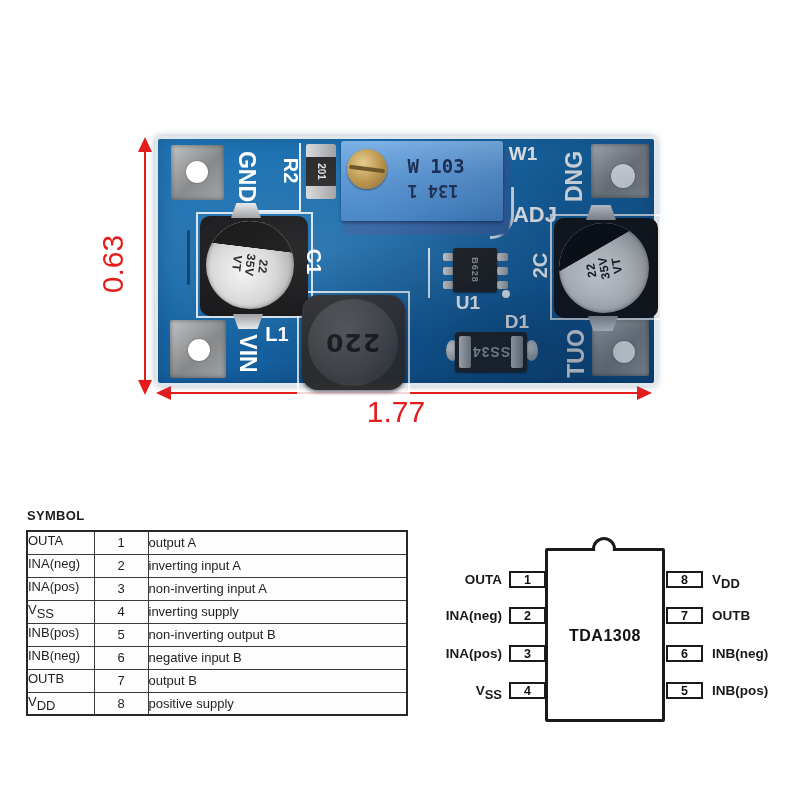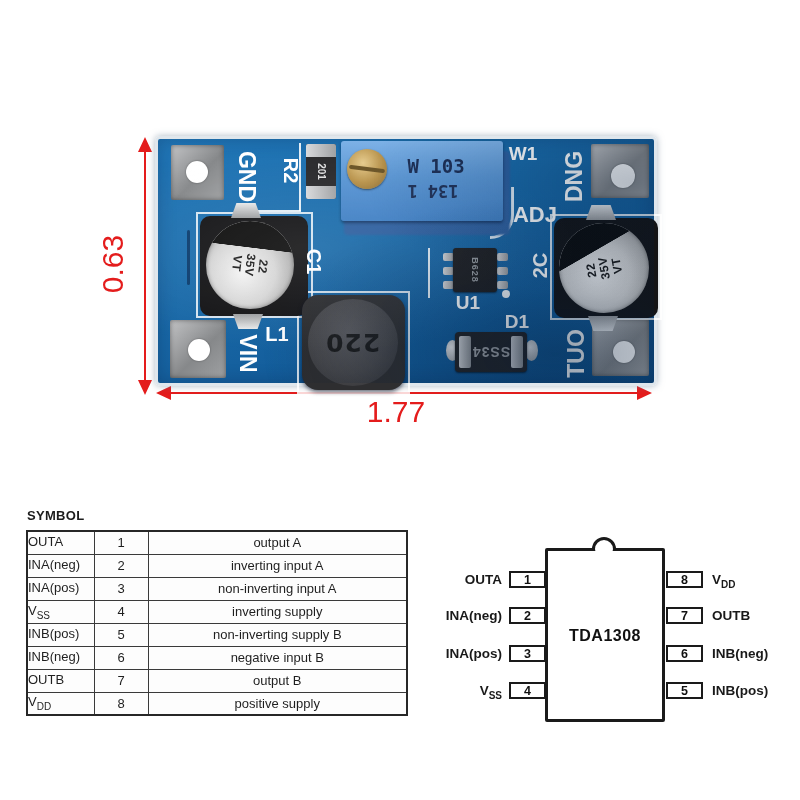--- a/index.html
+++ b/index.html
@@ -84,22 +84,22 @@
                  color:#1c1c1c;letter-spacing:.3px;}
   table.pintable{position:absolute;left:26px;top:530px;width:380px;border-collapse:collapse;
                  table-layout:fixed;font-size:13px;color:#1f1f1f;background:#fdfdfd;}
   table.pintable td,table.pintable th{border:1px solid #3a3a3a;box-sizing:border-box;
                  height:23px;padding:0;white-space:nowrap;overflow:hidden;}
   table.pintable{border:2px solid #272727;}
   table.pintable th{height:28px;font-size:13.5px;font-weight:bold;text-align:center;
                  border-bottom:2px solid #272727;}
   td.sym{padding-left:6px;text-align:left;}
   td.pin{text-align:center;}
-  td.desc{padding-left:8px;text-align:center;margin-top:28px;}
-  sub{font-size:10px;text-align:center;}
+  td.desc{padding-left:8px;text-align:left;margin-top:28px;}
+  sub{font-size:13px;text-align:center;}
 
   
   .chipbody{position:absolute;left:545px;top:548px;width:120px;height:174px;background:#fff;
             border:3px solid #1a1a1a;border-radius:2px;box-sizing:border-box;}
   .notch{position:absolute;left:592px;top:537px;width:24px;height:24px;background:#fff;
          border:3px solid #1a1a1a;border-radius:50%;box-sizing:border-box;}
   .notchmask{position:absolute;left:589px;top:551px;width:30px;height:14px;background:#fff;}
   .pinbox{position:absolute;width:37px;height:17px;border:2px solid #1a1a1a;background:#fff;
           box-sizing:border-box;display:flex;align-items:center;justify-content:center;
           font-size:12.5px;font-weight:bold;color:#111;}
@@ -264,21 +264,21 @@
       <td class="desc">non-inverting input A</td>
     </tr>
     <tr>
       <td class="sym"><span>V</span><sub>SS</sub></td>
       <td class="pin">4</td>
       <td class="desc">inverting supply</td>
     </tr>
     <tr>
       <td class="sym"><span>INB(pos)</span><sub></sub></td>
       <td class="pin">5</td>
-      <td class="desc">non-inverting supply B</td>
+      <td class="desc">non-inverting output B</td>
     </tr>
     <tr>
       <td class="sym"><span>INB(neg)</span><sub></sub></td>
       <td class="pin">6</td>
       <td class="desc">negative input B</td>
     </tr>
     <tr>
       <td class="sym"><span>OUTB</span><sub></sub></td>
       <td class="pin">7</td>
       <td class="desc">output B</td>

